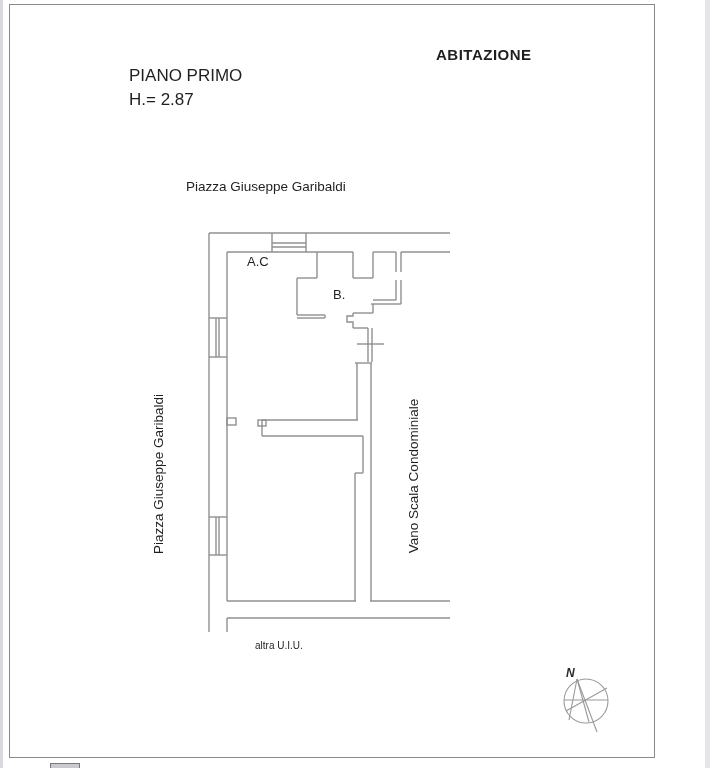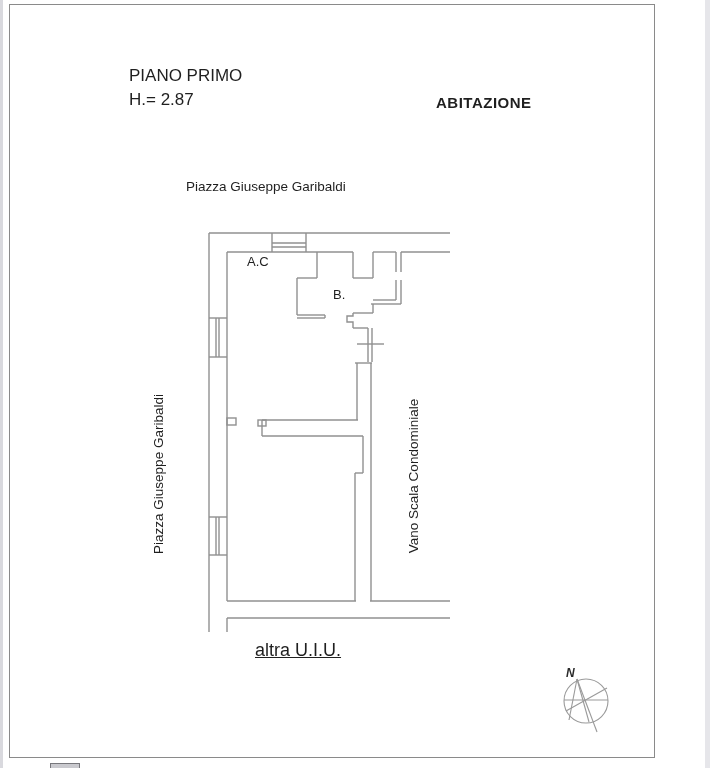--- a/index.html
+++ b/index.html
@@ -14,25 +14,25 @@
   .edge-right{left:705px;width:5px;background:#e6e6ea;}
   .page{
     position:absolute;left:9px;top:4px;width:646px;height:754px;
     border:1.5px solid #8a8a8a;background:#ffffff;box-sizing:border-box;
   }
   .page-bottom-bar{
     position:absolute;left:50px;top:763px;width:30px;height:6px;
     background:#c9c9ce;border:1px solid #77777c;box-sizing:border-box;
   }
   .lbl{position:absolute;white-space:nowrap;}
-  .lbl-abitazione{left:436px;top:46px;font-size:15px;font-weight:700;letter-spacing:.5px;margin-top:48px;}
+  .lbl-abitazione{left:436px;top:46px;font-size:15px;font-weight:700;letter-spacing:.5px;}
   .lbl-piano{left:129px;top:66px;font-size:17px;}
   .lbl-h{left:129px;top:90px;font-size:17px;}
   .lbl-street-top{left:186px;top:179px;font-size:13.5px;}
-  .lbl-altra{left:255px;top:640px;font-size:18px;text-decoration:underline;}
+  .lbl-altra{left:255px;top:640px;font-size:10px;}
   .lbl-ac{left:247px;top:254px;font-size:13px;}
   .lbl-b{left:333px;top:287px;font-size:13px;}
   .v-label{
     position:absolute;font-size:13.5px;white-space:nowrap;
     transform:translate(-50%,-50%) rotate(-90deg);
   }
   .v-street-left{left:158px;top:474px;}
   .v-stairwell{left:413px;top:476px;}
   .lbl-north{left:566px;top:666px;font-size:12px;font-style:italic;font-weight:700;color:#2a2a2a;}
   svg{position:absolute;left:0;top:0;}

